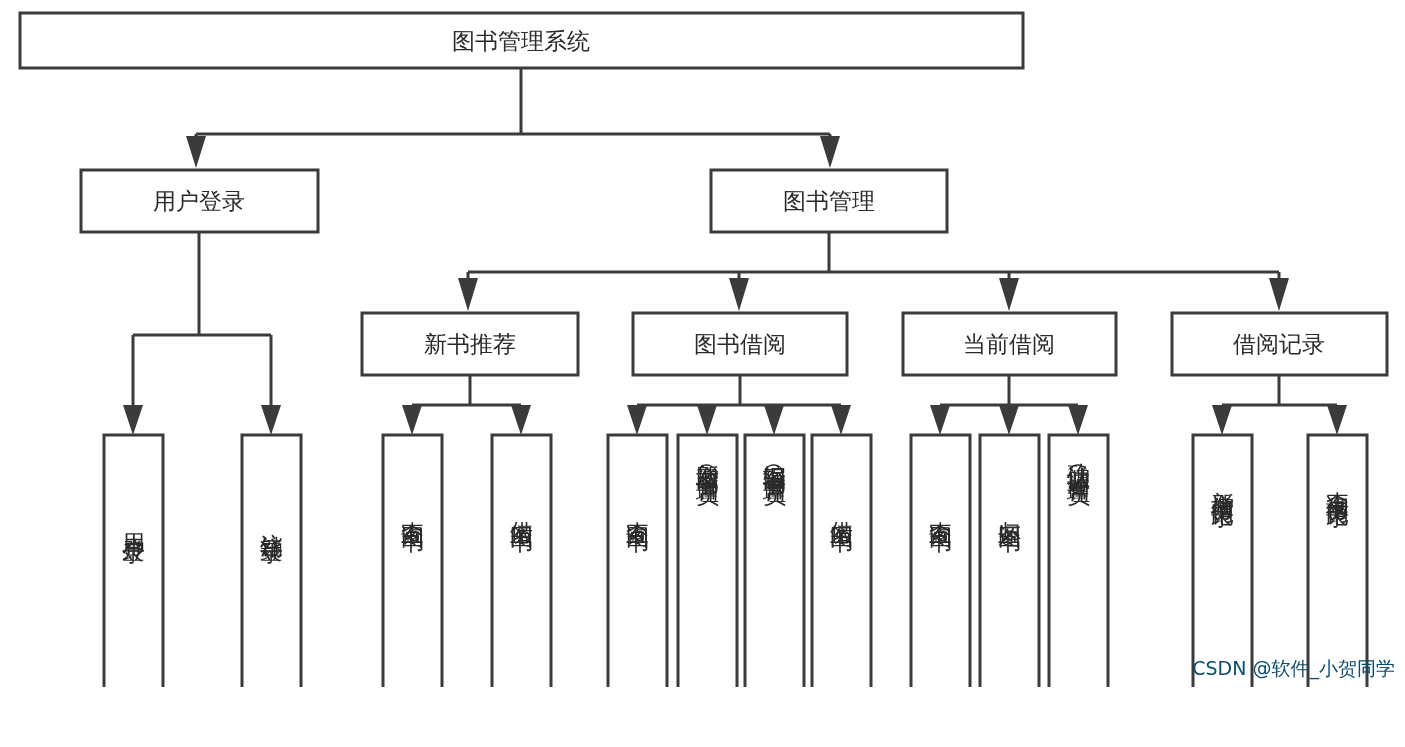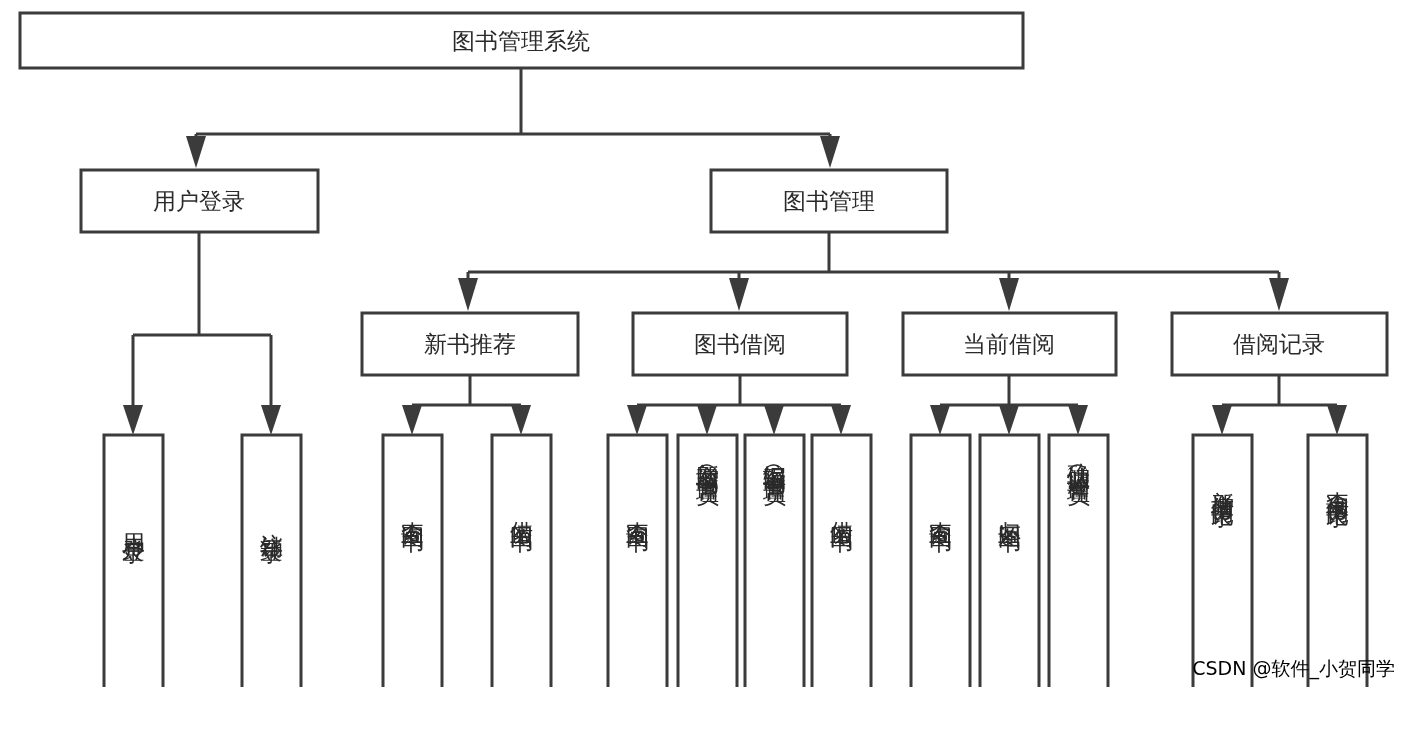--- a/index.html
+++ b/index.html
@@ -64,21 +64,21 @@
     color: #2a2a2a;
     letter-spacing: 3px;
     white-space: nowrap;
   }
   #watermark {
     position: absolute;
     right: 10px;
     bottom: 5px;
     font-family: "DejaVu Sans", "Liberation Sans", sans-serif;
     font-size: 19px;
-    color: #000000;
+    color: #0c4a6e;
     white-space: nowrap;
     user-select: none;
   }
 </style>
 </head>
 <body>
 
 <div id="diagram-root">
 
   <svg id="tree-svg" viewBox="0 0 1405 747">

